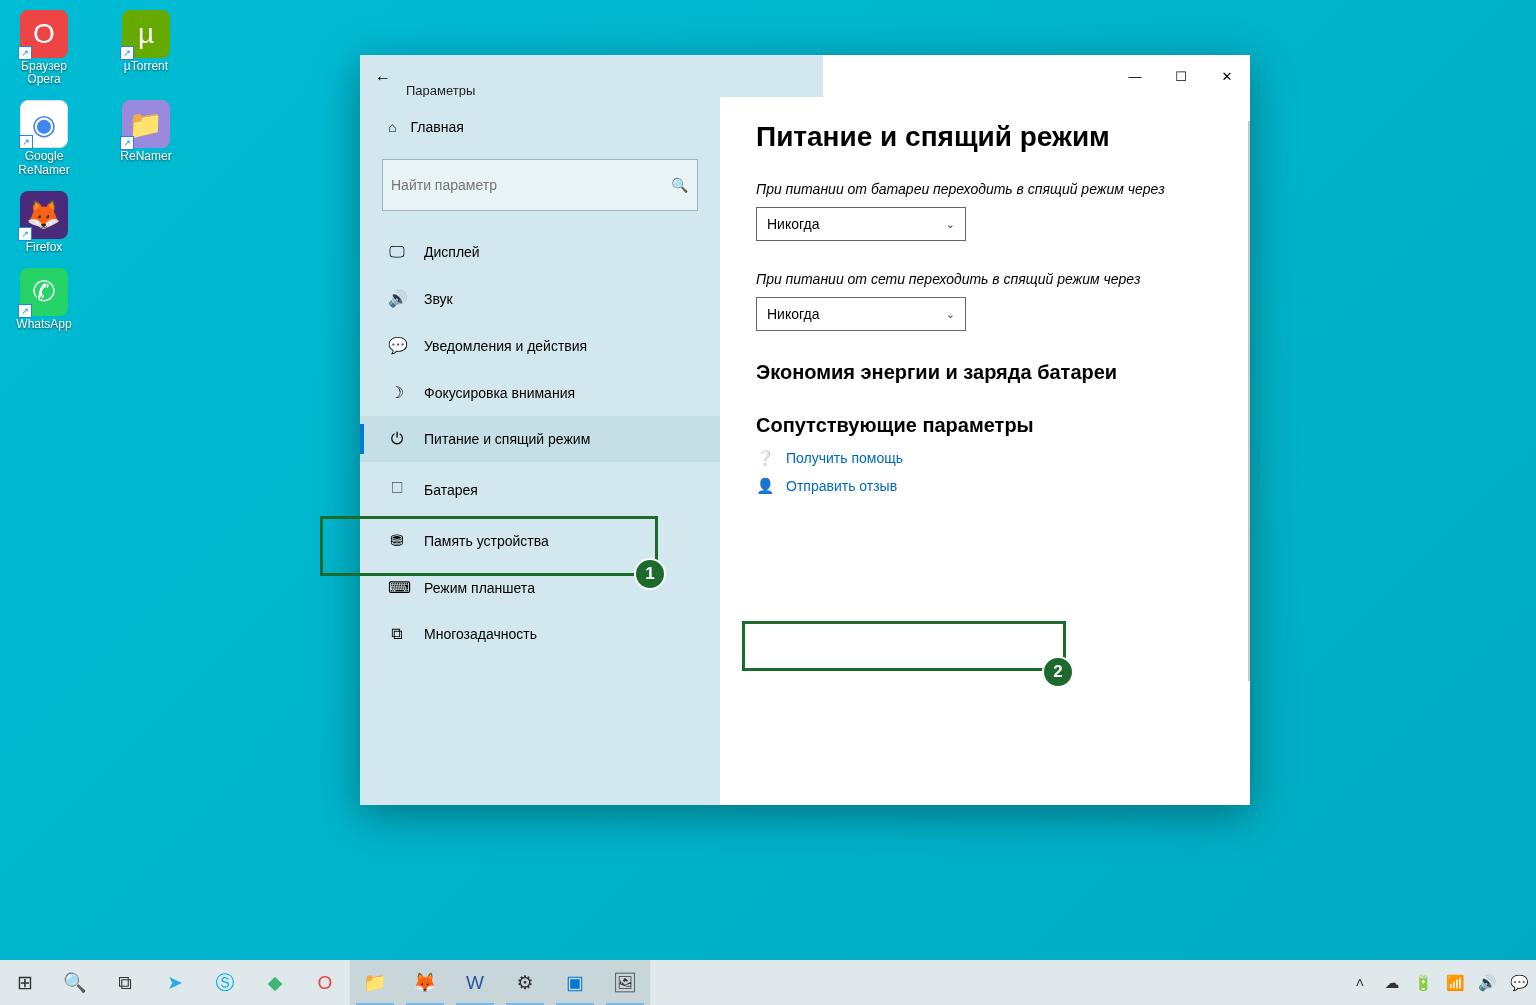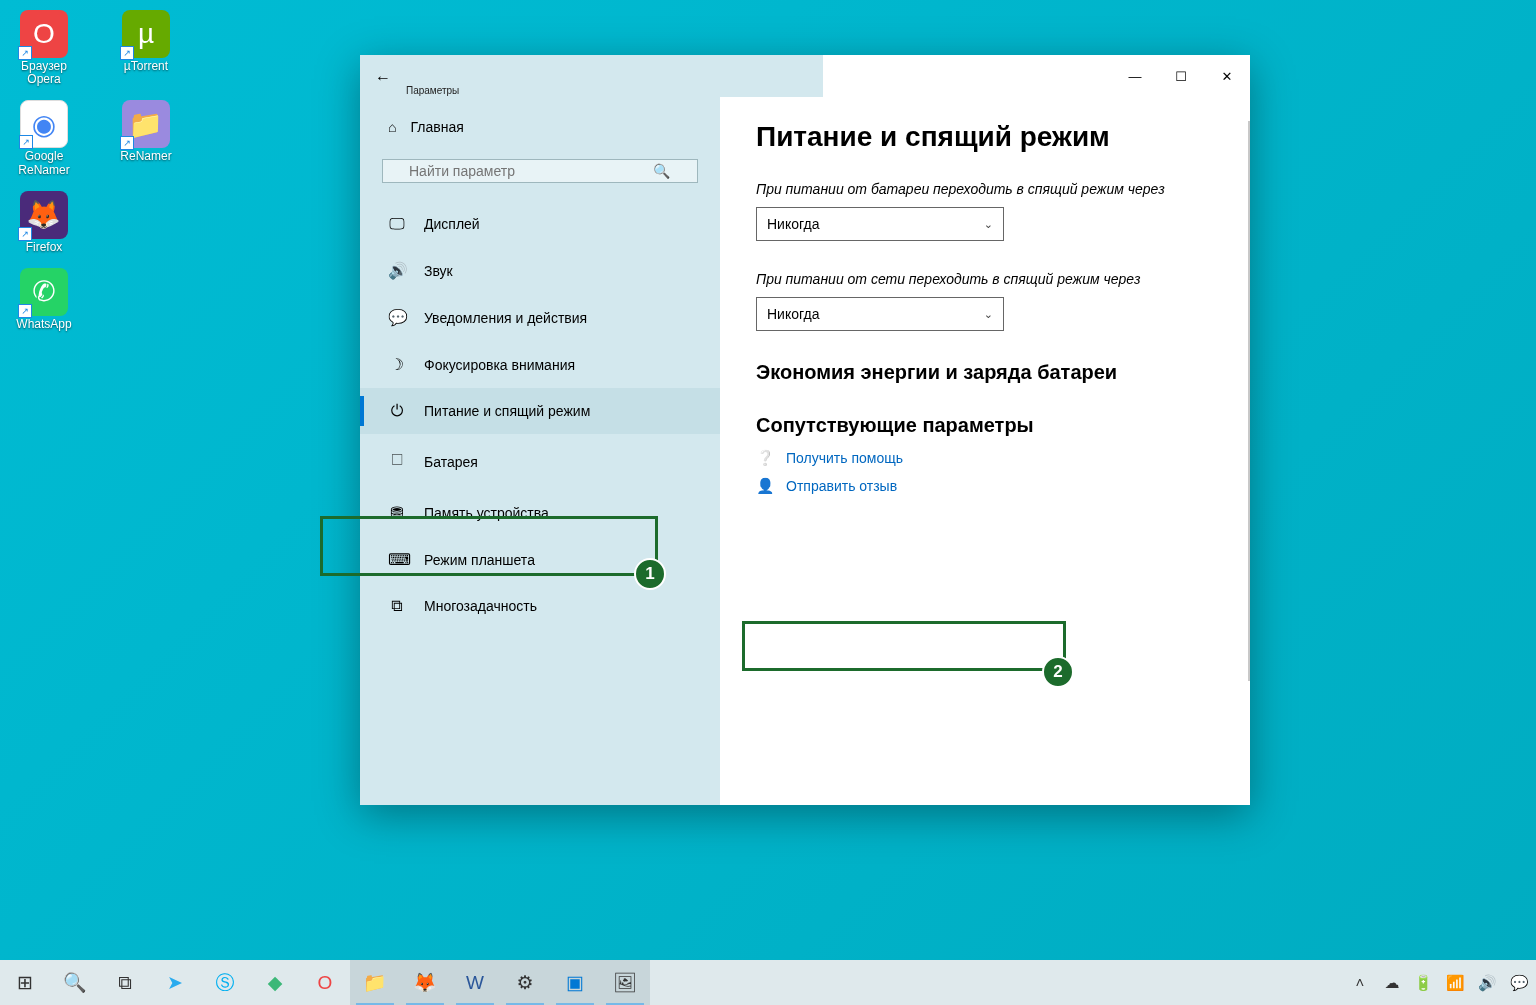--- a/index.html
+++ b/index.html
@@ -15,40 +15,40 @@
   .shortcut-arrow { position: absolute; bottom: -2px; left: -2px; width: 14px; height: 14px; background: #fff; border: 1px solid #1e88e5; font-size: 9px; color: #1e88e5; display: flex; align-items: center; justify-content: center; }
 
   
   .settings {
     position: absolute; top: 55px; left: 360px; width: 890px; height: 750px;
     background: #fff; box-shadow: 0 10px 40px rgba(0,0,0,.35);
     display: flex; flex-direction: column;
   }
   .titlebar { height: 42px; display: flex; align-items: center; background: linear-gradient(90deg,#d3e8ee 52%,#fff 52%); }
   .tb-back { width: 46px; text-align: center; font-size: 16px; cursor: pointer; }
-  .tb-title { font-size: 10px; color: #222; margin-top: 28px; }
+  .tb-title { font-size: 13px; color: #222; margin-top: 28px; }
   .tb-spacer { flex: 1; }
   .tb-btn { width: 46px; height: 42px; display: flex; align-items: center; justify-content: center; font-size: 13px; cursor: pointer; }
 
   .body { flex: 1; display: flex; min-height: 0; }
   .sidebar { width: 360px; background: #d3e8ee; padding: 12px 0 0 0; overflow: hidden; }
   .home-row { display: flex; align-items: center; gap: 14px; padding: 10px 28px; cursor: pointer; font-size: 14px; }
-  .search-box { margin: 14px 22px 18px 22px; height: 24px; border: 1px solid #9eb7bd; background: #e8f3f6; display: flex; align-items: center; padding: 0 26px; gap: 23px; }
+  .search-box { margin: 14px 22px 18px 22px; height: 52px; border: 1px solid #9eb7bd; background: #e8f3f6; display: flex; align-items: center; padding: 0 8px; gap: 23px; }
   .search-box input { flex: 1; border: none; background: transparent; outline: none; font-size: 14px; color: #555; }
   .search-box .si { font-size: 14px; color: #555; }
   .section-lbl { font-weight: 600; font-size: 14px; padding: 8px 28px 18px 28px; }
   .nav-item { display: flex; align-items: center; gap: 18px; padding: 14px 28px; font-size: 14px; cursor: pointer; position: relative; }
   .nav-item .ic { width: 18px; text-align: center; font-size: 16px; }
   .nav-item.active::before { content: ""; position: absolute; left: 0; top: 8px; bottom: 8px; width: 4px; background: #0078d4; }
   .nav-item.active { background: #c5dfe6; }
 
   .content { flex: 1; padding: 24px 36px 20px 36px; overflow-y: auto; position: relative; }
   .content h1 { font-size: 28px; font-weight: 600; margin-bottom: 28px; }
   .field-lbl { font-size: 14px; margin-bottom: 10px; font-style: italic; }
-  .select { width: 248px; height: 34px; border: 1px solid #666; display: flex; align-items: center; justify-content: space-between; padding: 11px 10px; font-size: 14px; cursor: pointer; margin-bottom: 30px; }
+  .select { width: 210px; height: 34px; border: 1px solid #666; display: flex; align-items: center; justify-content: space-between; padding: 11px 10px; font-size: 14px; cursor: pointer; margin-bottom: 30px; }
   .select .chev { font-size: 11px; color: #444; }
   .content h2 { font-size: 20px; font-weight: 600; margin: 30px 0 12px 0; }
   .desc { font-size: 14px; color: #555; line-height: 1.5; max-width: 420px; }
   .link { color: #0067c0; font-size: 14px; cursor: pointer; display: block; margin: 8px 0; }
   .link-row { display: flex; align-items: center; gap: 12px; margin-top: 10px; }
   .link-row .lic { width: 18px; font-size: 15px; color: #333; }
 
   
   .hl { position: absolute; border: 3px solid #1c6b2c; pointer-events: none; }
   .badge { position: absolute; width: 32px; height: 32px; border-radius: 50%; background: #1c6b2c; color: #fff; font-size: 17px; font-weight: 600; display: flex; align-items: center; justify-content: center; border: 2px solid #fff; pointer-events: none; }

